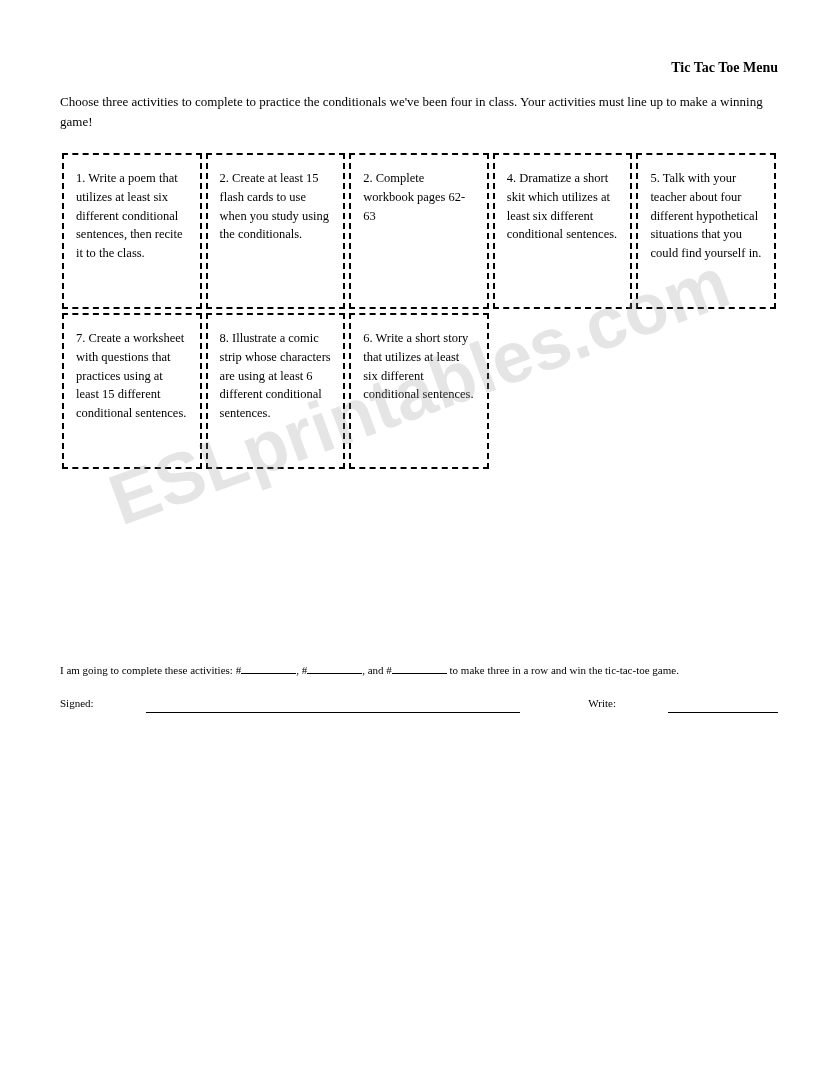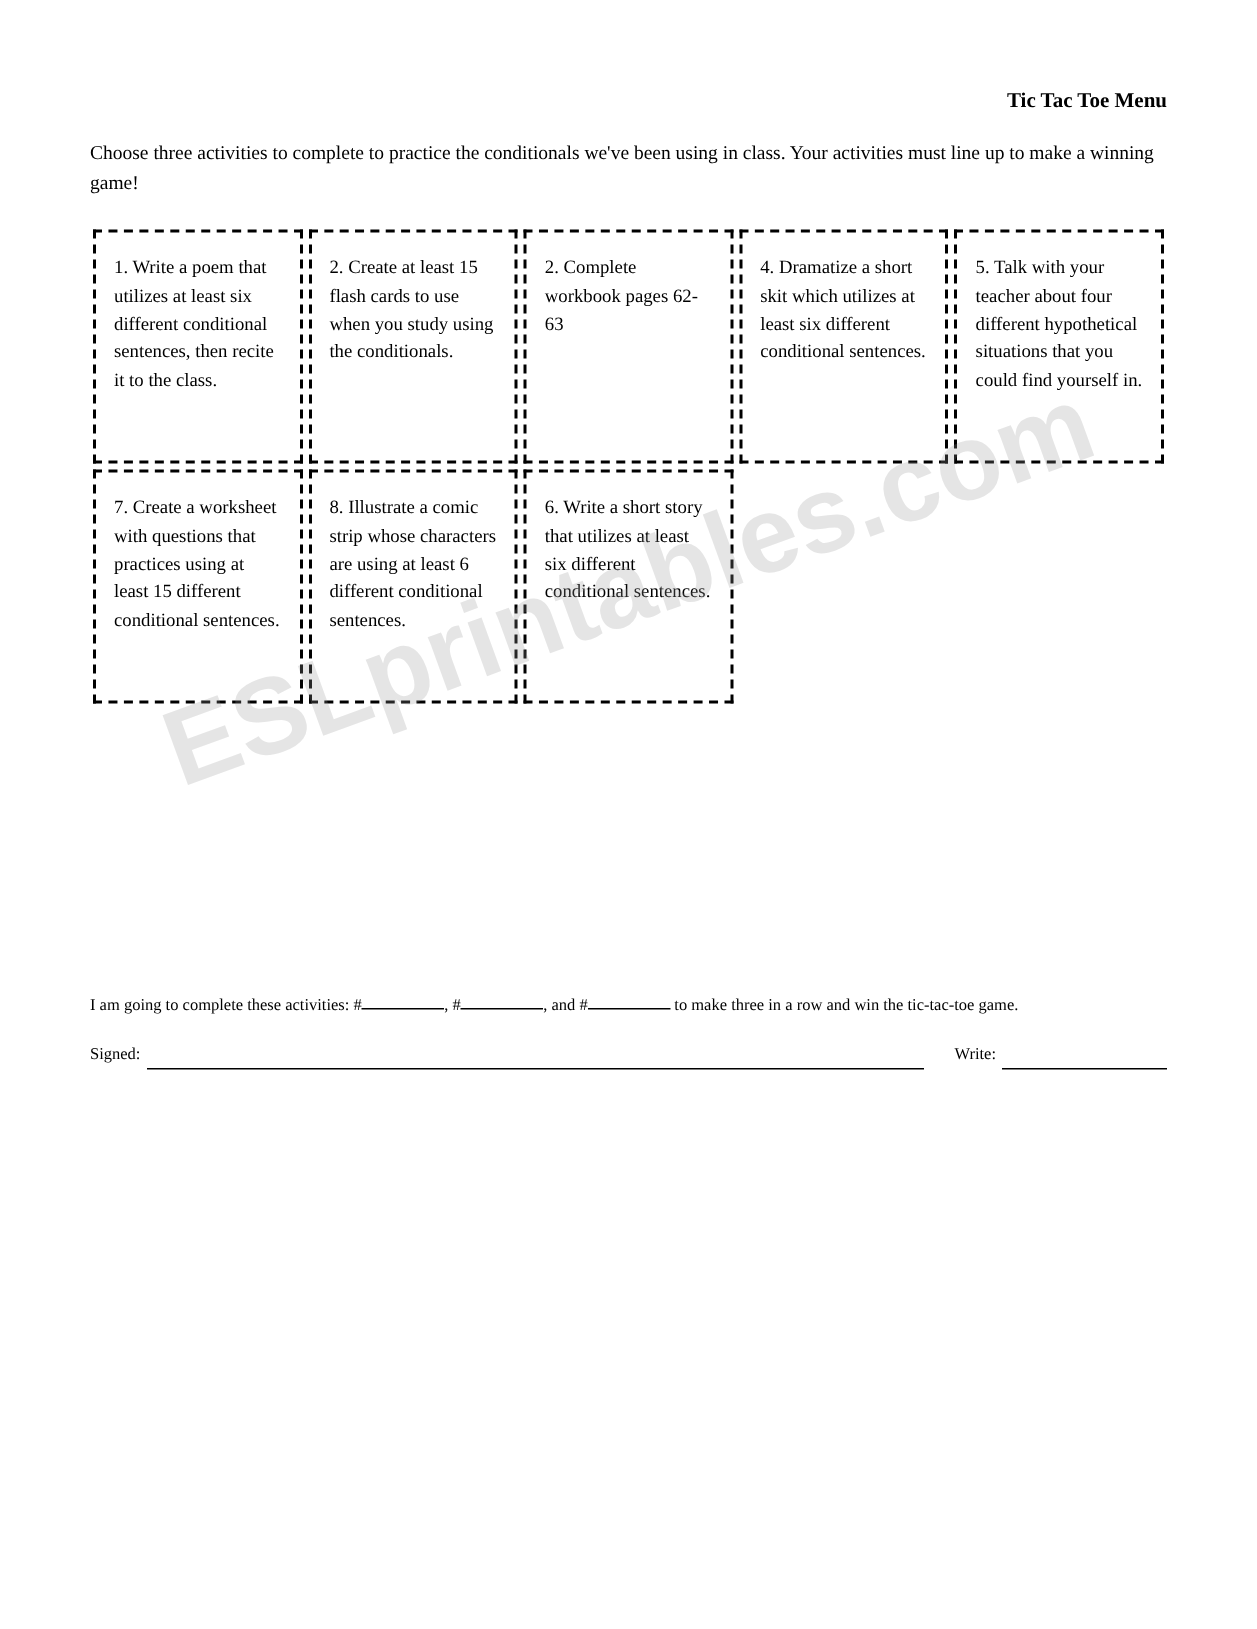--- a/index.html
+++ b/index.html
@@ -69,20 +69,21 @@
     .footer-section {
       font-size: 11px;
       line-height: 1.8;
       margin-top: 28px;
     }
 
     .signed-line {
       display: flex;
       align-items: flex-end;
       margin-top: 14px;
+      gap: 48px;
     }
 
     .signed-label {
       margin-right: 4px;
       white-space: nowrap;
     }
 
     .signed-underline {
       flex: 1;
       border-bottom: 1px solid #000;
@@ -107,21 +108,21 @@
       display: inline-block;
       border-bottom: 1px solid #000;
       min-width: 55px;
     }
   </style>
 </head>
 <body>
 
 <div class="page-title">Tic Tac Toe Menu</div>
 
-<div class="instructions">Choose three activities to complete to practice the conditionals we've been using in class.  Your activities must line up to make a winning game!</div>
+<div class="instructions">Choose three activities to complete to practice the conditionals we've been four in class.  Your activities must line up to make a winning game!</div>
 
 <div class="grid-wrapper">
   <div class="watermark">ESLprintables.com</div>
 
   <div class="grid">
 
     <div class="cell">
       <span>1. Write a poem that utilizes at least six different conditional sentences, then recite it to the class.</span>
     </div>
     <div class="cell">

